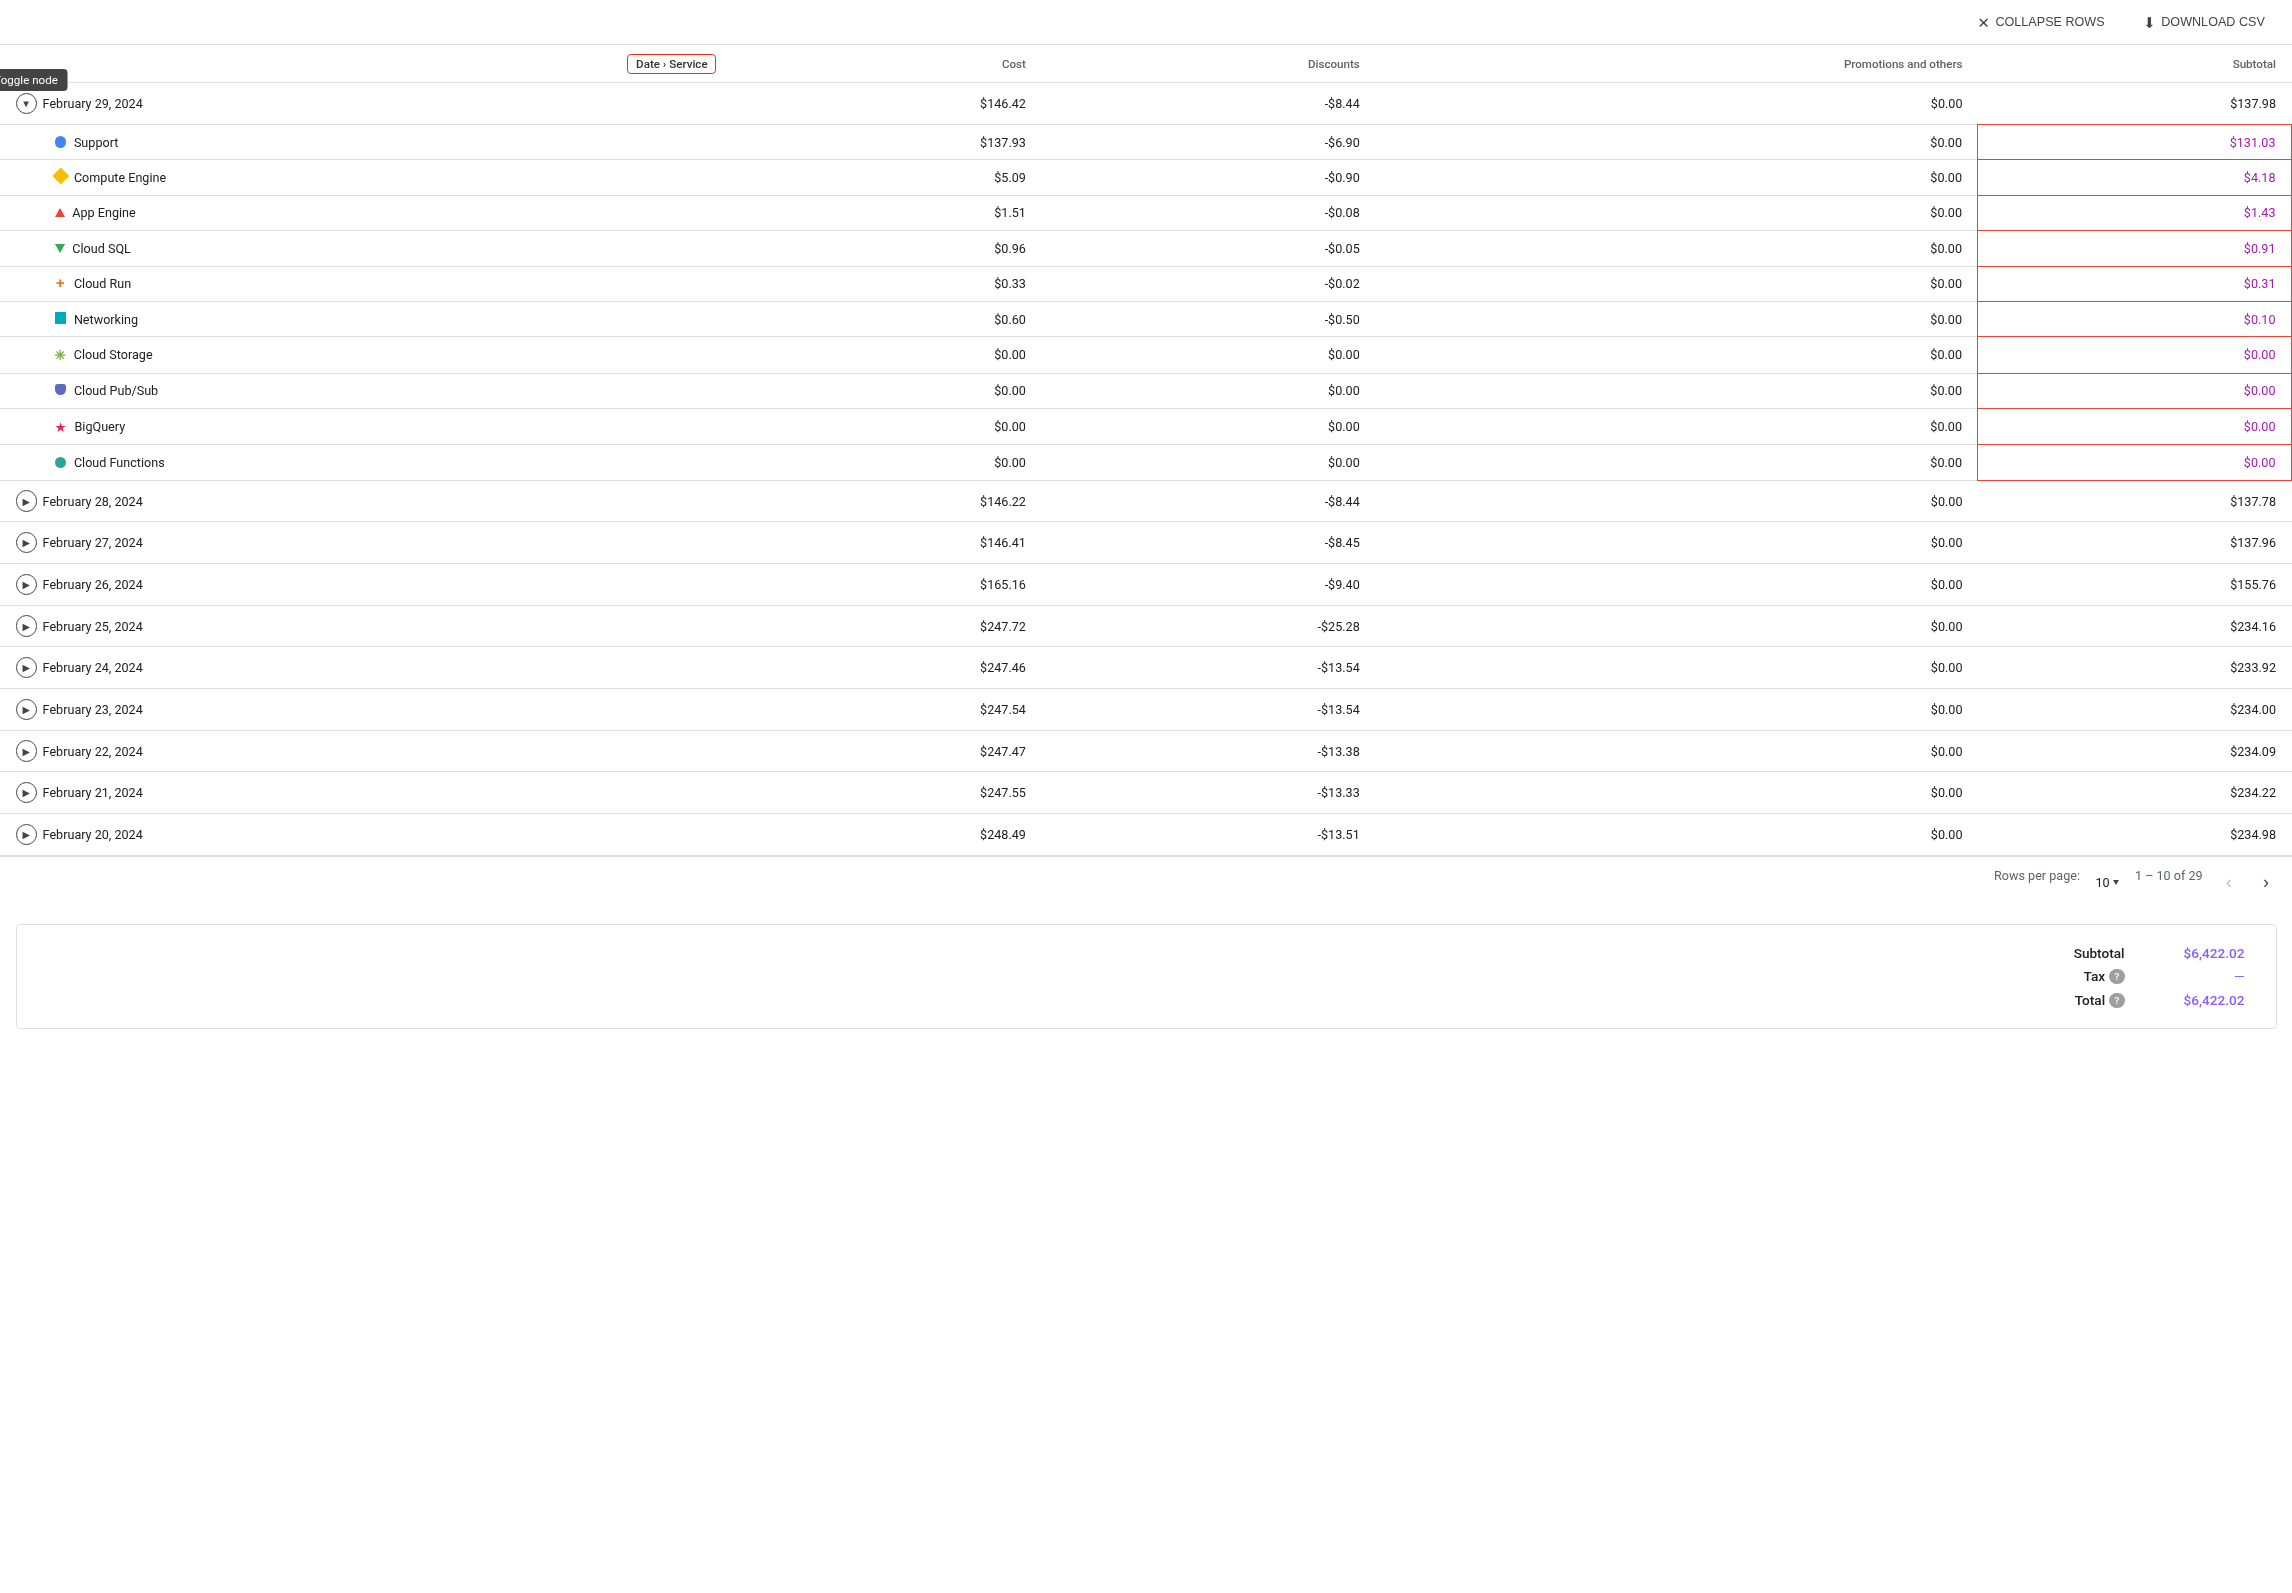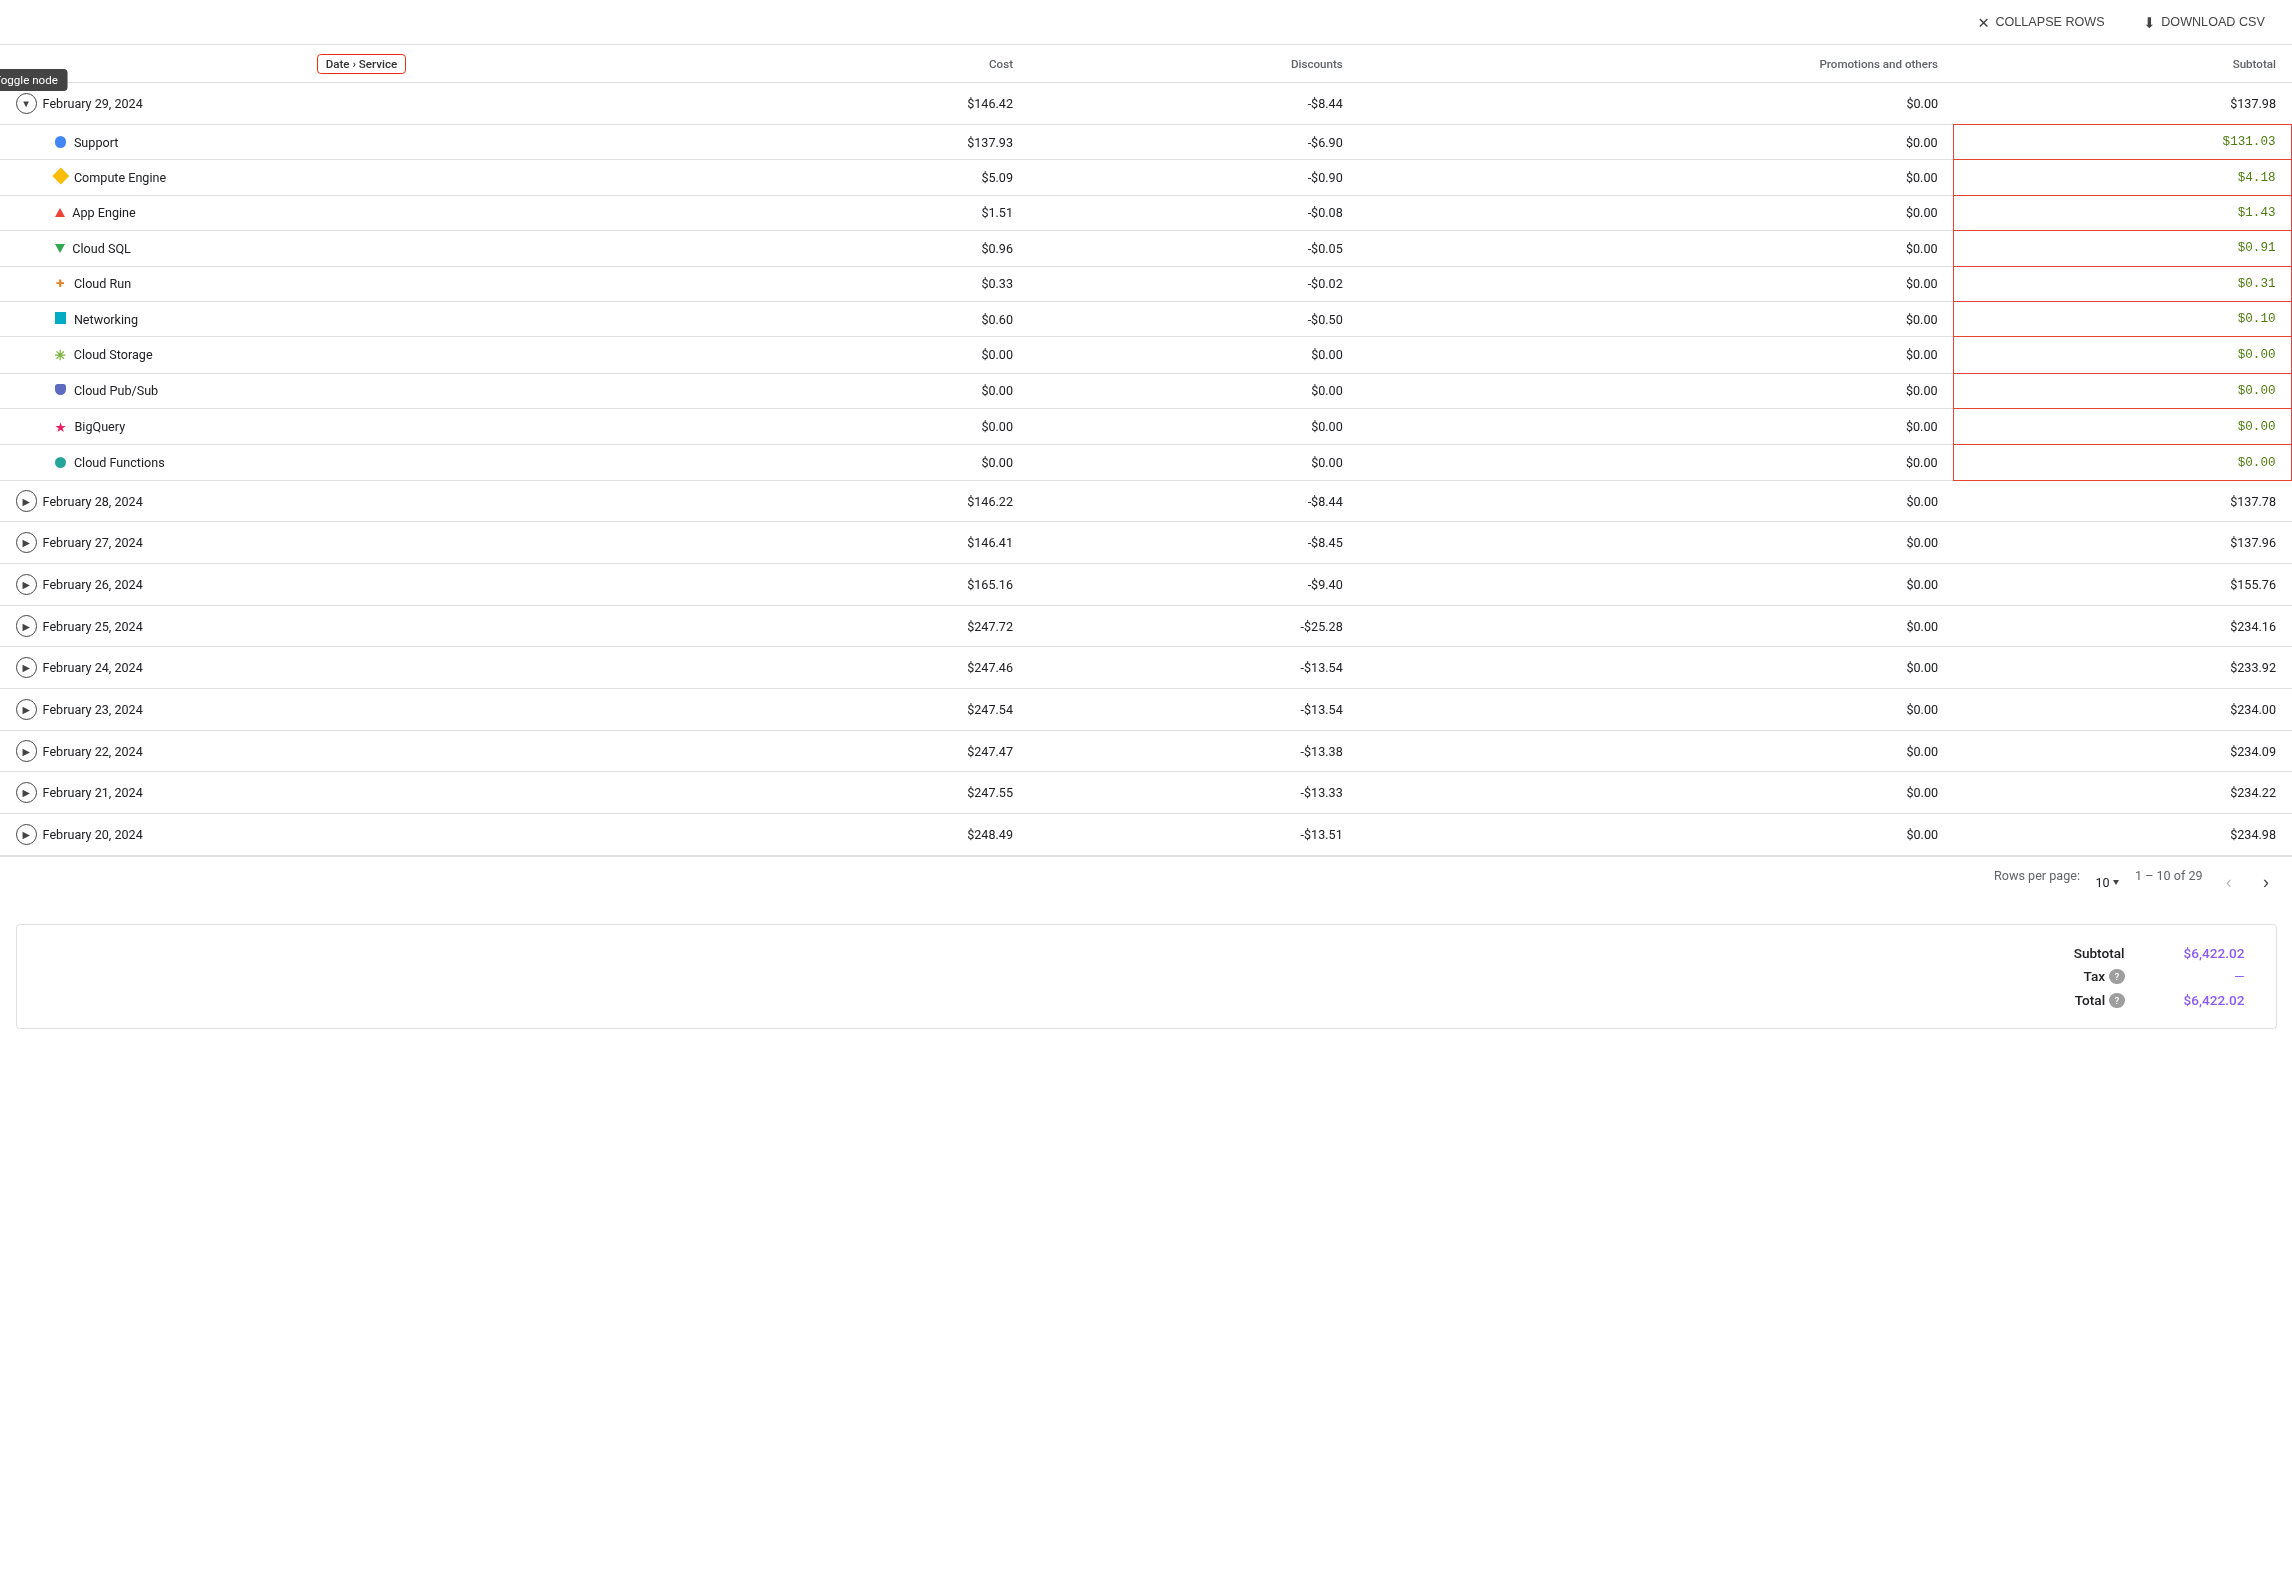--- a/index.html
+++ b/index.html
@@ -49,21 +49,21 @@
 
     thead th {
       padding: 11.6px 15.5px;
       text-align: right;
       font-weight: 500;
       color: #5f6368;
       font-size: 11.6px;
       white-space: nowrap;
     }
 
-    thead th.left { text-align: center; }
+    thead th.left { text-align: right; }
 
     tbody tr {
       border-bottom: 1px solid #e0e0e0;
     }
 
     tbody td {
       padding: 9.7px 15.5px;
       text-align: right;
       white-space: nowrap;
       color: #202124;
@@ -176,22 +176,21 @@
     }
 
     .icon-star {
       font-size: 13.6px;
       display: inline-block;
       flex-shrink: 0;
     }
 
     .highlighted-cell {
       border: 1.9px solid #ea4335;
-      color: #4d7c0f;
-      font-family: Liberation Mono, monospace;
+      color: #a21caf;
     }
 
     .date-row-collapsed td { }
 
     .breadcrumb-badge {
       border: 1.5px solid #e63115;
       border-radius: 3.9px;
       padding: 1.9px 7.8px;
       font-size: 11.6px;
       font-weight: 500;

